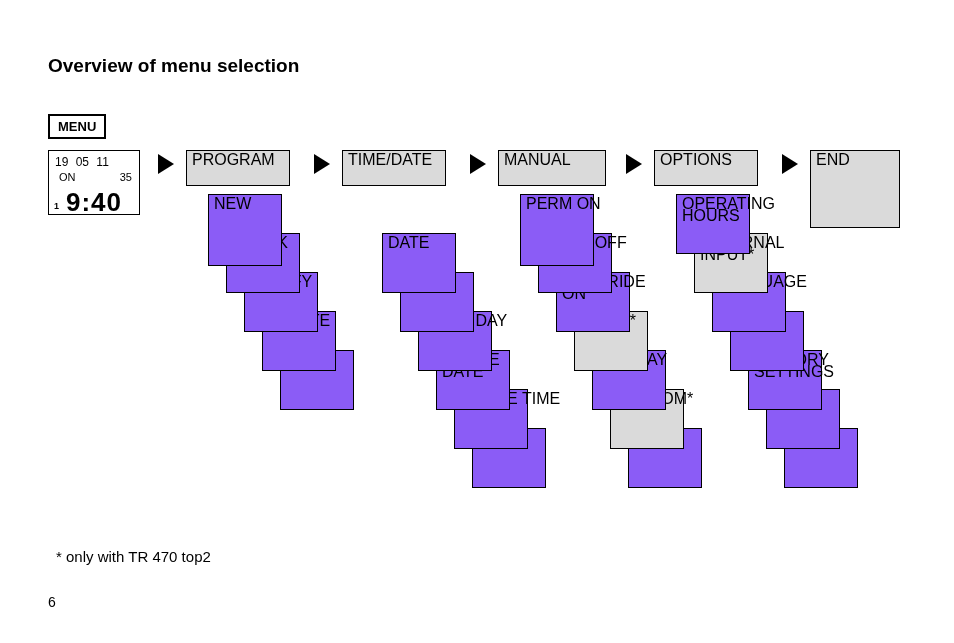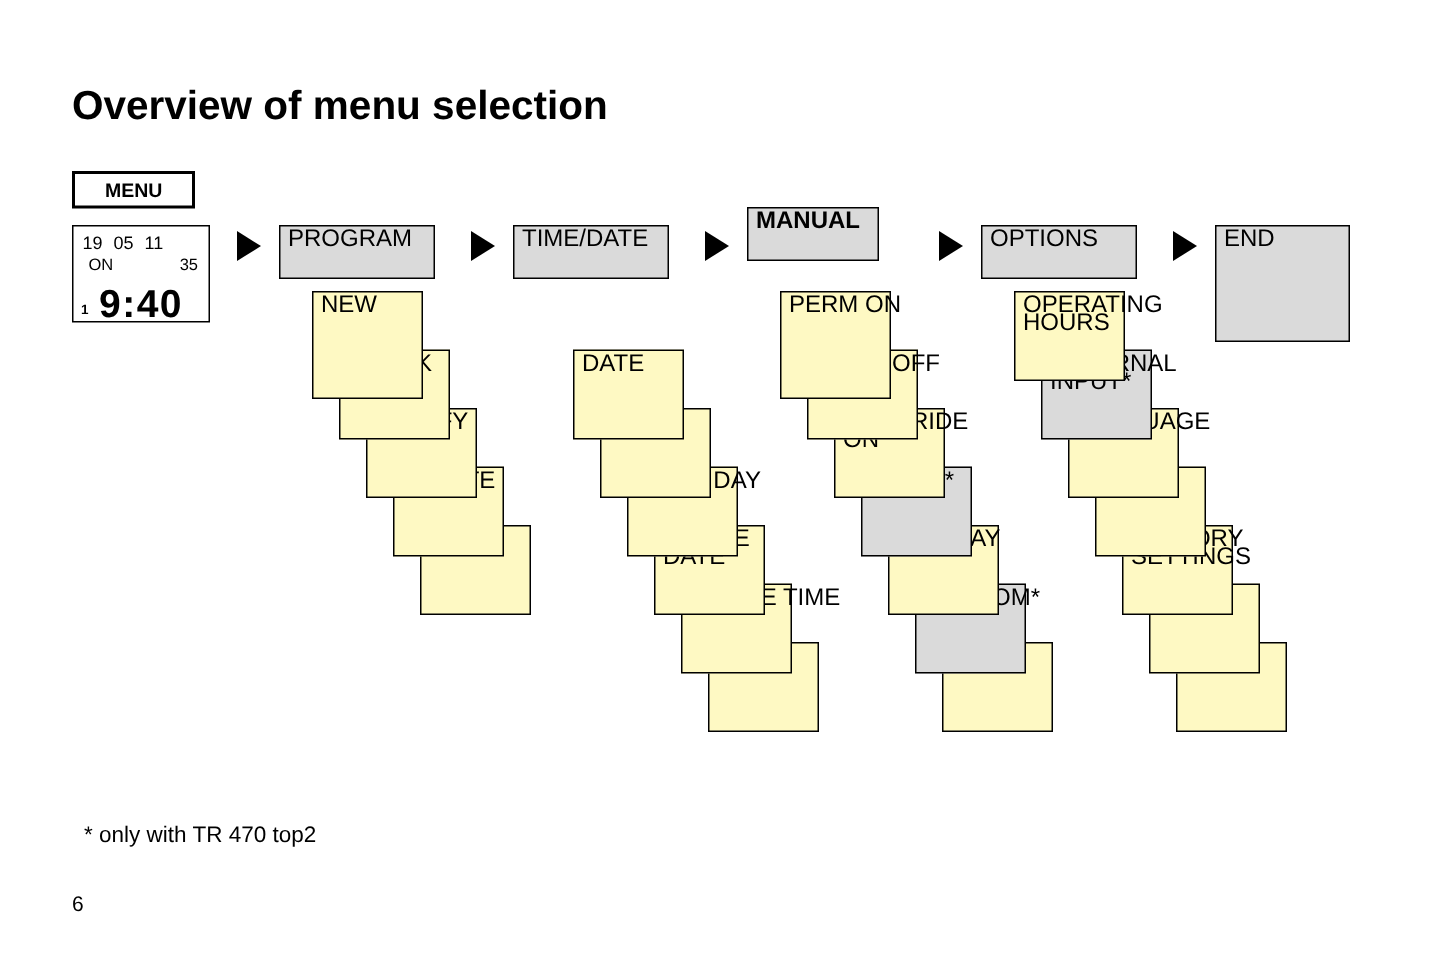--- a/index.html
+++ b/index.html
@@ -11,39 +11,39 @@
   }
   .page {
     position: relative;
     width: 954px;
     height: 643px;
   }
   .title {
     position: absolute;
     left: 48px;
     top: 55px;
-    font-size: 27px;
+    font-size: 19px;
     font-weight: 700;
     letter-spacing: 0px;
   }
   .menu-label {
     position: absolute;
     left: 48px;
     top: 114px;
     border: 2px solid #000;
-    padding: 3px 20px;
+    padding: 3px 8px;
     font-size: 13px;
     font-weight: 700;
     background: #fff;
   }
 
   .box {
     position: absolute;
     border: 1.5px solid #000;
-    background: #fef9c3;
+    background: #8b5cf6;
     box-sizing: border-box;
   }
   .box.shaded { background: #dadada; }
   .box .lbl {
     position: absolute;
     left: 5px;
     top: 3px;
     font-size: 16px;
     line-height: 12px;
     white-space: pre;
@@ -141,21 +141,21 @@
   <div class="arrow" style="left:470px; top:154px;"></div>
   <div class="arrow" style="left:626px; top:154px;"></div>
   <div class="arrow" style="left:782px; top:154px;"></div>
 
   <div class="box shaded" style="left:186px; top:150px; width:104px; height:36px;">
     <span class="lbl">PROGRAM</span>
   </div>
   <div class="box shaded" style="left:342px; top:150px; width:104px; height:36px;">
     <span class="lbl">TIME/DATE</span>
   </div>
-  <div class="box shaded" style="left:498px; top:138px; width:88px; height:36px;font-weight:bold;">
+  <div class="box shaded" style="left:498px; top:150px; width:108px; height:36px;">
     <span class="lbl">MANUAL</span>
   </div>
   <div class="box shaded" style="left:654px; top:150px; width:104px; height:36px;">
     <span class="lbl">OPTIONS</span>
   </div>
   <div class="box shaded" style="left:810px; top:150px; width:90px; height:78px;">
     <span class="lbl">END</span>
   </div>
 
   <div class="footnote">* only with TR 470 top2</div>

